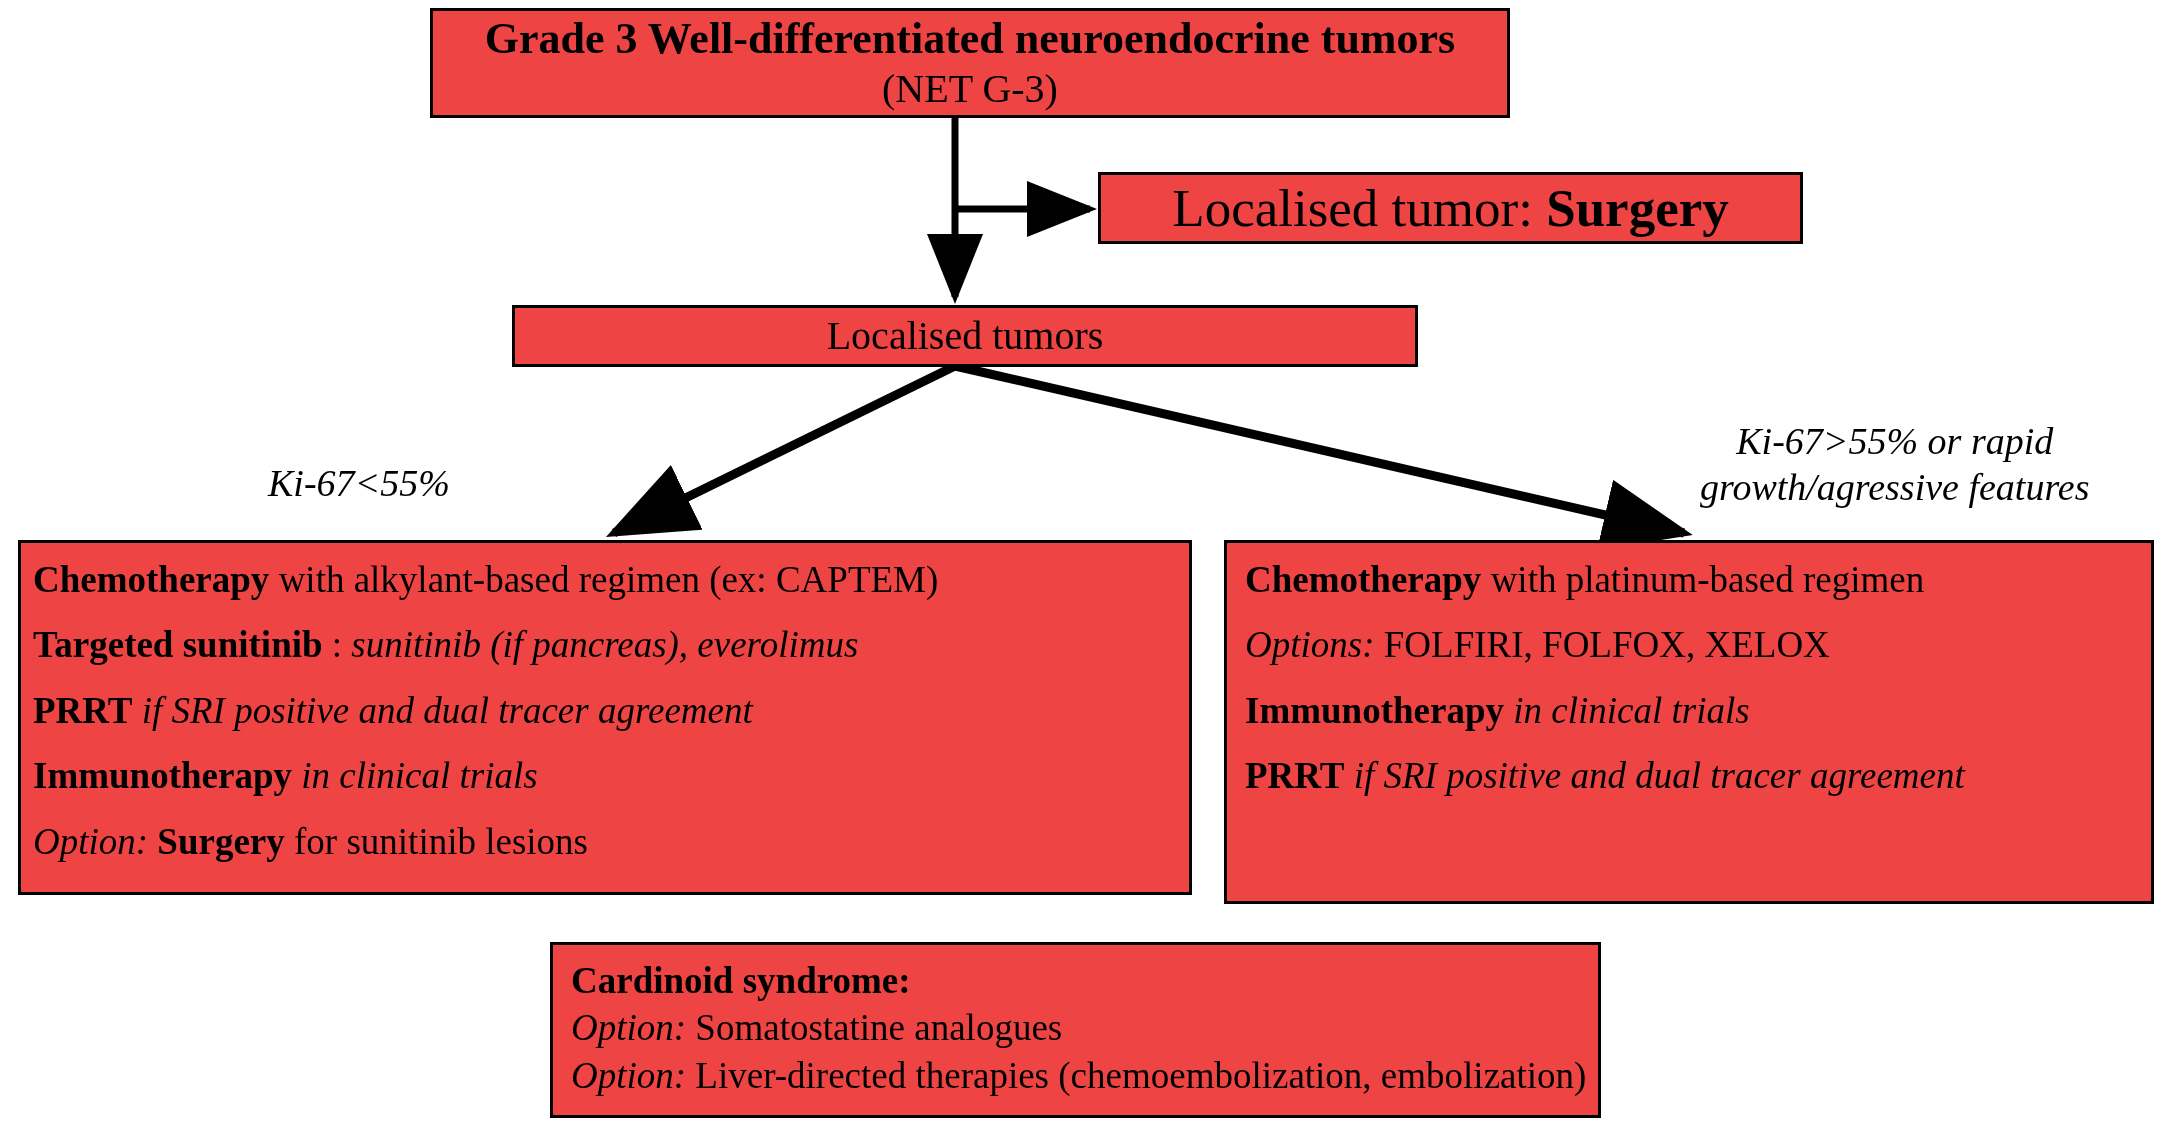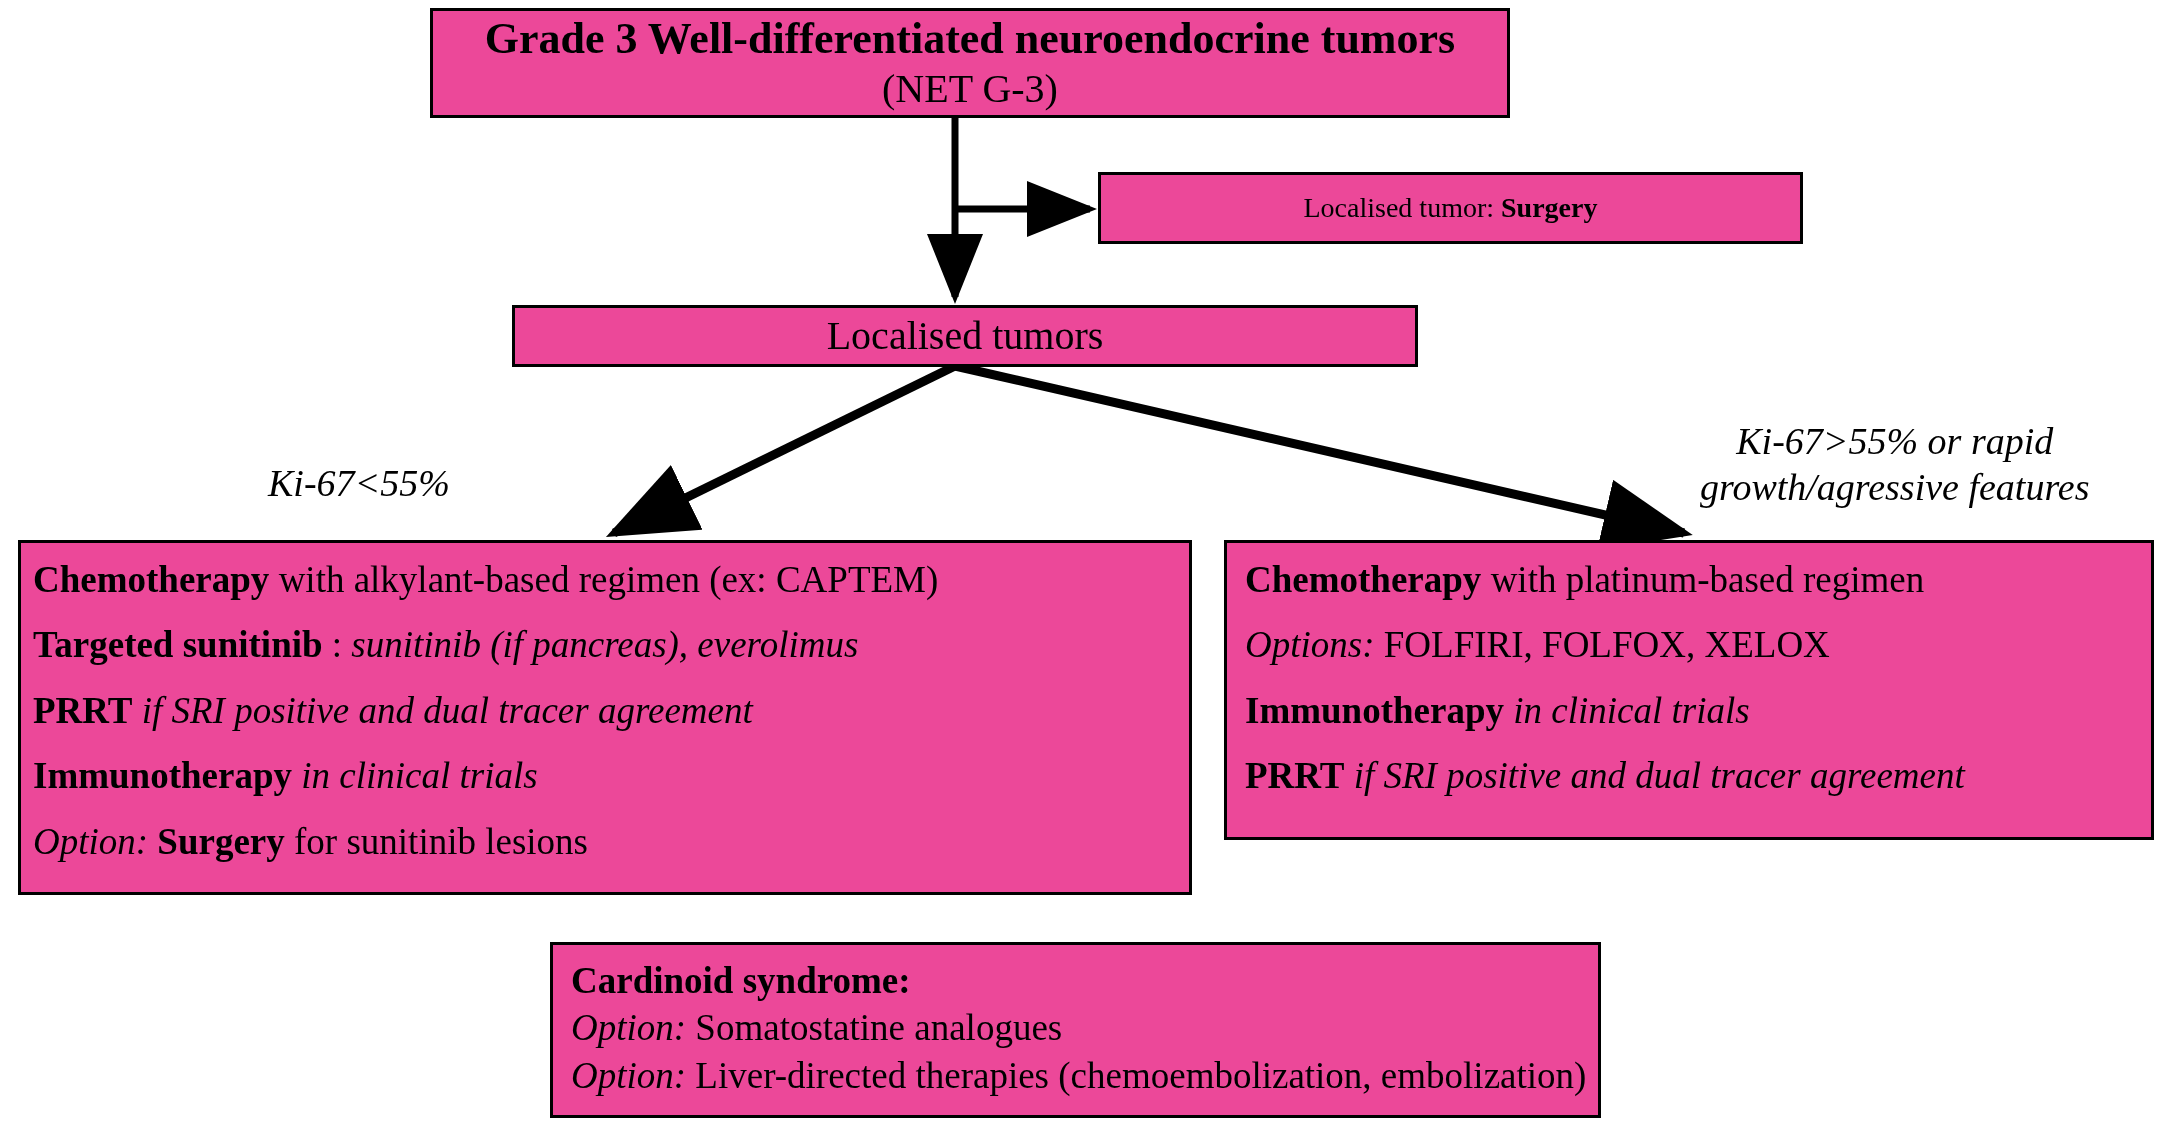--- a/index.html
+++ b/index.html
@@ -21,21 +21,21 @@
     left: 0;
     top: 0;
     width: 2168px;
     height: 1140px;
     pointer-events: none;
   }
   .node {
     position: absolute;
     box-sizing: border-box;
     border: 3px solid #000000;
-    background: #ec4899;
+    background: #ef4444;
     display: flex;
     flex-direction: column;
     justify-content: center;
   }
   .center-node {
     align-items: center;
     text-align: center;
   }
   .list-node {
     justify-content: flex-start;
@@ -64,21 +64,21 @@
 
   
   #node-localised {
     left: 1098px;
     top: 172px;
     width: 705px;
     height: 72px;
     padding: 0 12px;
   }
   #node-localised .txt {
-    font-size: 28px;
+    font-size: 53px;
     line-height: 1.1;
     white-space: nowrap;
     font-family: Liberation Serif, serif;
   }
 
   
   #node-advanced {
     left: 512px;
     top: 305px;
     width: 906px;
@@ -114,21 +114,21 @@
     left: 18px;
     top: 540px;
     width: 1174px;
     height: 355px;
     padding: 16px 12px;
   }
   #node-right-treatment {
     left: 1224px;
     top: 540px;
     width: 930px;
-    height: 300px;
+    height: 364px;
     padding: 16px 18px;
   }
   #node-left-treatment .row,
   #node-right-treatment .row {
     font-size: 37px;
     line-height: 1.12;
     margin: 0 0 24px 0;
     white-space: nowrap;
   }
   #node-left-treatment .row:last-child,

